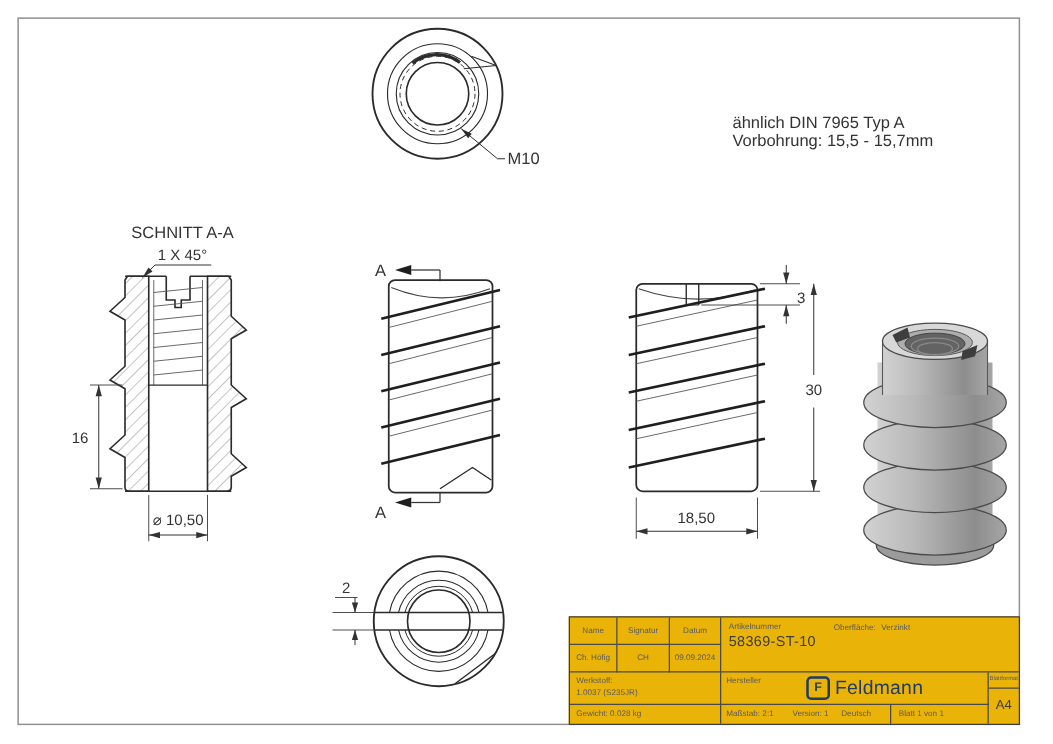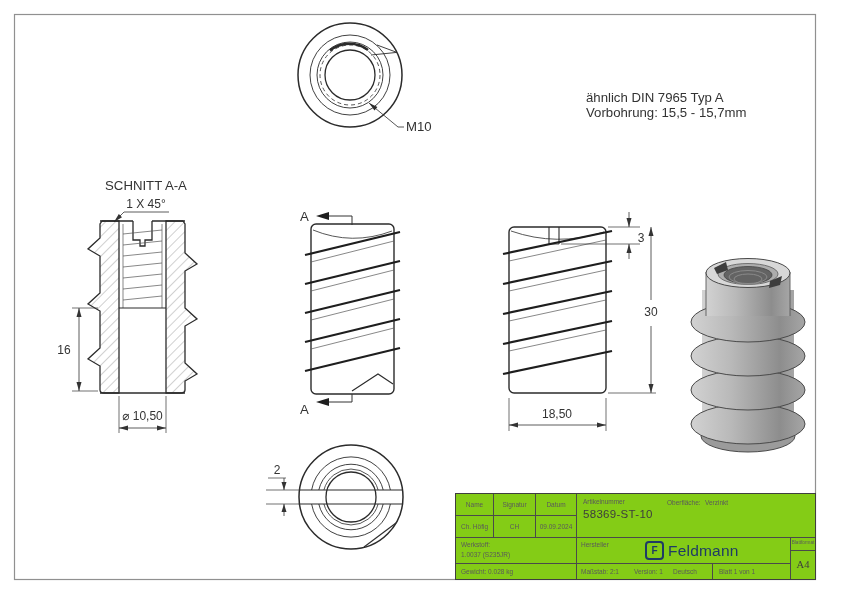--- a/index.html
+++ b/index.html
@@ -3,36 +3,36 @@
 <meta charset="utf-8">
 <style>
   html,body{margin:0;padding:0;background:#fff;}
   .sheet{position:relative;width:842px;height:595px;background:#fff;overflow:hidden;
          font-family:"Liberation Sans",sans-serif;}
   svg text{font-family:"Liberation Sans",sans-serif;fill:#333;}
   .t13{font-size:13.2px;}
   .t12{font-size:12px;}
   
   .tb{position:absolute;left:455px;top:493px;width:361px;height:87px;border:1px solid #3f3f3f;
-      box-sizing:border-box;background:#84cc16;color:#5a5a5a;font-size:6.5px;}
+      box-sizing:border-box;background:#eab308;color:#5a5a5a;font-size:6.5px;}
   .c{position:absolute;box-sizing:border-box;}
   .br{border-right:1px solid #4a4a4a;}
   .bb{border-bottom:1px solid #4a4a4a;}
   .cen{display:flex;align-items:center;justify-content:center;}
   .lbl{font-size:6.5px;color:#5a5a5a;}
   .artnum{font-size:11.5px;color:#3d3d3d;letter-spacing:.3px;}
   .logo-wrap{position:absolute;left:68px;top:3px;display:flex;align-items:center;gap:4px;}
   .logo-mark{width:15px;height:15px;border:2.2px solid #1f3b66;border-radius:4px;
              display:flex;align-items:center;justify-content:center;
              font-size:10px;font-weight:bold;color:#1f3b66;}
   .logo-text{font-size:15.5px;font-weight:normal;color:#1f3b66;letter-spacing:.2px;}
   .fmt-h{font-size:4.7px;text-align:center;padding-top:2px;height:13px;box-sizing:border-box;
          border-bottom:1px solid #4a4a4a;}
   .fmt-v{height:26px;display:flex;align-items:center;justify-content:center;
-         font-size:10.5px;color:#3d3d3d;font-family:Liberation Serif, serif;}
+         font-size:10.5px;color:#3d3d3d;}
 </style>
 </head>
 <body>
 
 <div class="sheet">
 
 <svg width="842" height="595" viewBox="0 0 842 595">
   <defs>
     <pattern id="hatch" width="7" height="7" patternUnits="userSpaceOnUse" patternTransform="rotate(45)">
       <line x1="0" y1="0" x2="0" y2="7" stroke="#777" stroke-width="0.7"></line>

